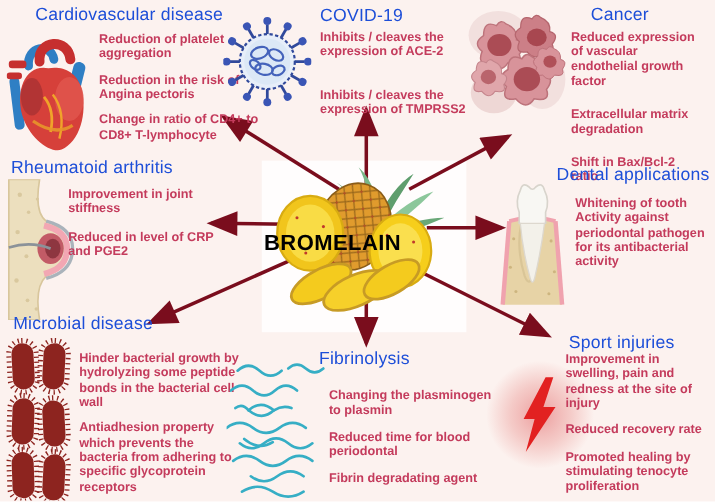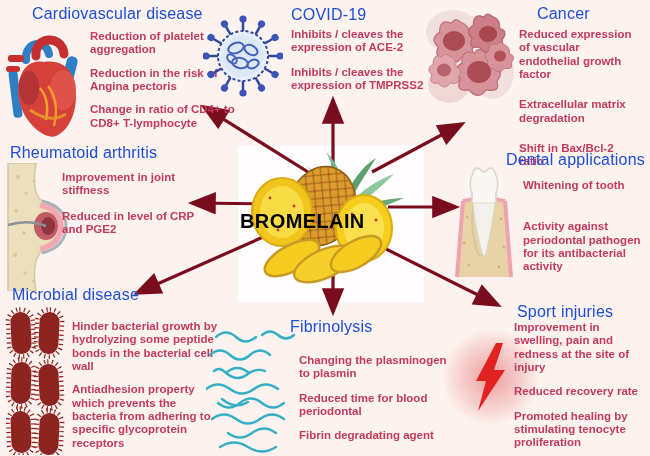--- a/index.html
+++ b/index.html
@@ -11,24 +11,24 @@
   .bullet{margin:0;font-weight:700;font-size:11.5px;line-height:1.16;color:#c43b5c}
   .icon{position:absolute}
   #white-box{position:absolute;left:238px;top:146px;width:186px;height:156px;background:#fffdfd}
   #arrows{position:absolute;left:0;top:0}
   #pineapple{position:absolute;left:240px;top:148px}
   #brand{position:absolute;left:240px;top:210px;width:180px;text-align:left;
          font-weight:700;font-size:20px;color:#000;letter-spacing:.4px}
 
   
   #t-cardio{left:32px;top:5px}   #i-cardio{left:6px;top:28px}    #b-cardio{left:90px;top:30px;width:155px;row-gap:10px}
-  #t-covid{left:291px;top:6px}   #i-covid{left:203px;top:6px}    #b-covid{left:291px;top:28px;width:152px;row-gap:11px}
+  #t-covid{left:291px;top:6px}   #i-covid{left:203px;top:6px}    #b-covid{left:291px;top:28px;width:152px;row-gap:26px}
   #t-cancer{left:537px;top:5px}  #i-cancer{left:423px;top:8px}   #b-cancer{left:519px;top:28px;width:122px;row-gap:17px}
   #t-rheum{left:10px;top:144px}  #i-rheum{left:0px;top:163px}    #b-rheum{left:62px;top:171px;width:146px;row-gap:12px}
-  #t-dental{left:506px;top:151px}#i-dental{left:451px;top:165px} #b-dental{left:523px;top:179px;width:126px;row-gap:28px}
+  #t-dental{left:506px;top:151px}#i-dental{left:451px;top:165px} #b-dental{left:523px;top:179px;width:126px;row-gap:0}
   #t-micro{left:12px;top:286px}  #i-micro{left:5px;top:307px}    #b-micro{left:72px;top:320px;width:148px;row-gap:10px}
   #t-fibr{left:290px;top:318px}  #i-fibr{left:206px;top:325px}   #b-fibr{left:299px;top:354px;width:148px;row-gap:11px}
   #t-sport{left:517px;top:303px} #i-sport{left:442px;top:317px}  #b-sport{left:514px;top:321px;width:135px;row-gap:11px}
 </style>
 </head>
 <body>
 
 <div id="canvas">
 
   <div id="white-box"></div>

